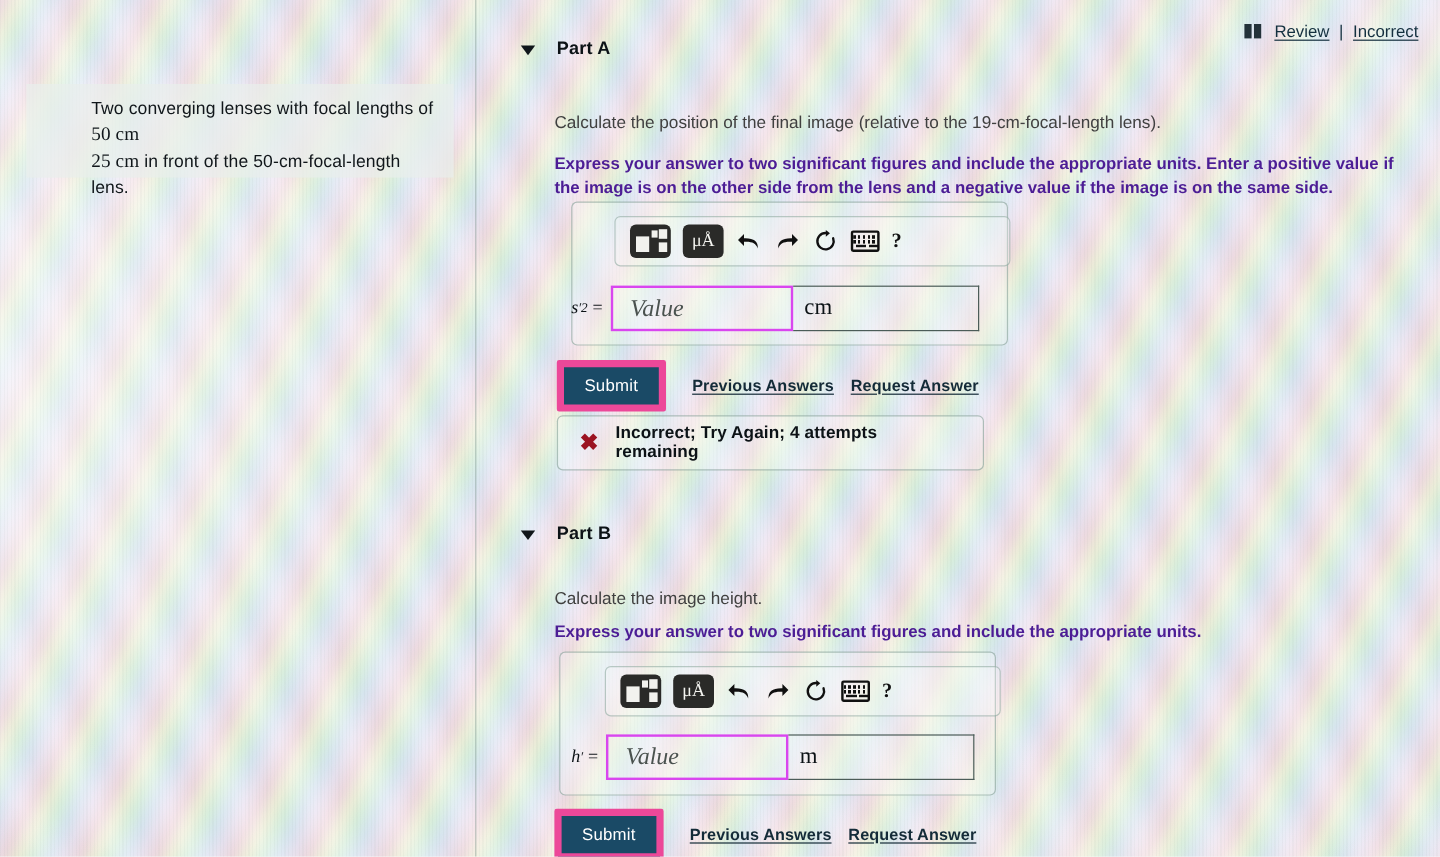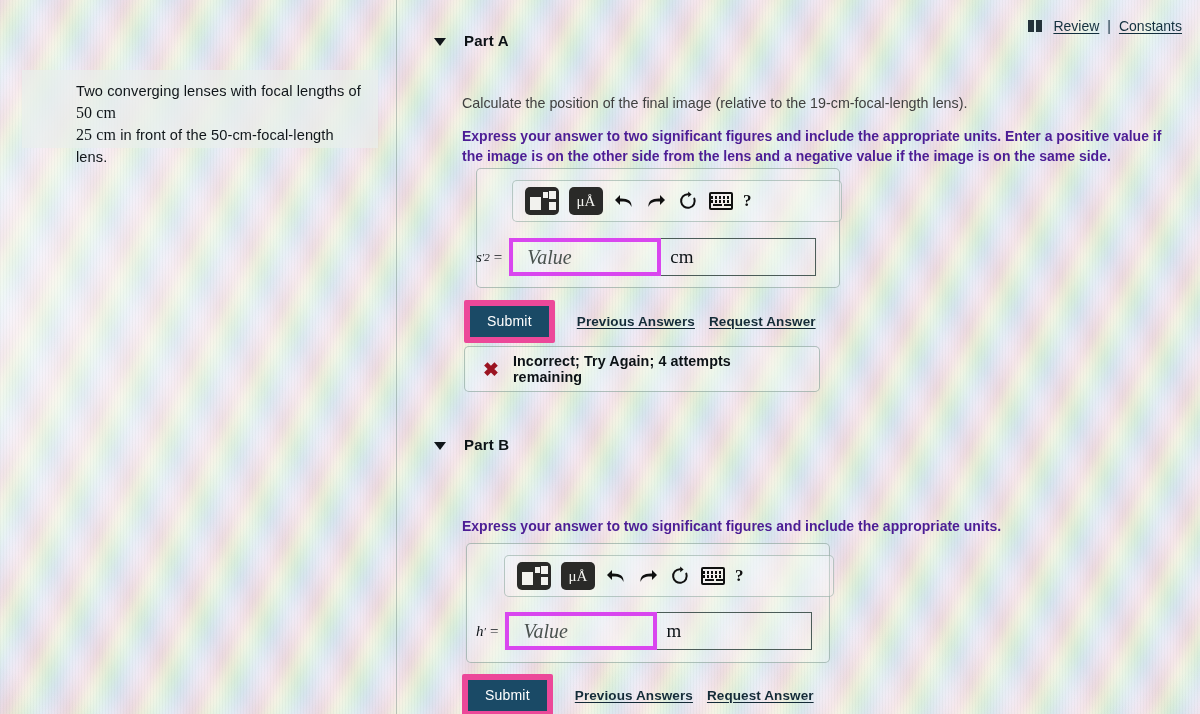--- a/index.html
+++ b/index.html
@@ -259,21 +259,21 @@
     font-style: italic;
     color: #0c1216;
     display: flex;
     align-items: center;
     padding-right: 7px;
     white-space: nowrap;
   }
   .field-label .nonit { font-style: normal; }
   .field-input {
     box-sizing: border-box;
-    border: 4px solid #d946ef;
+    border: 2px solid #d946ef;
     background: rgba(250,252,250,0.22);
     display: flex;
     align-items: center;
     padding-left: 14px;
     font-family: "Liberation Serif", serif;
     font-style: italic;
     font-size: 20px;
     color: #4a524f;
   }
   .field-unit {
@@ -358,21 +358,21 @@
       <div class="ptext"><span class="sr">25 cm</span><span> in front of the 50-cm-focal-length lens.</span></div>
     </div>
 
     <div id="topright">
       <span class="bookicon">
           <i></i>
           <i></i>
         </span>
       <a href="#">Review</a>
       <span class="sep">|</span>
-      <a href="#">Constants</a>
+      <a href="#">Incorrect</a>
     </div>
 
     <div class="part" style="top:32px">
       <div class="part-header">
         <span class="caret"></span>
         <span class="part-title">Part A</span>
       </div>
     </div>
 
     <div class="qbody" style="top:93px">
@@ -434,20 +434,23 @@
       <span class="ftext">Incorrect; Try Again; 4 attempts remaining</span>
     </div>
 
     <div class="part" style="top:436px">
       <div class="part-header">
         <span class="caret"></span>
         <span class="part-title">Part B</span>
       </div>
     </div>
 
+    <div class="qbody" style="top:489px">
+      <div class="q-line">Calculate the image height.</div>
+    </div>
     <div class="qbody" style="top:516px; width:712px">
       <div class="q-bold">Express your answer to two significant figures and include the appropriate units.</div>
     </div>
 
     <div class="answer-panel" style="left:466px; top:543px; width:364px; height:120px"></div>
 
     <div class="toolbar" style="left:504px; top:555px; width:330px; height:42px">
       <div class="tb-btn matrix">
         <i class="big"></i>
           <i class="sm1"></i>

